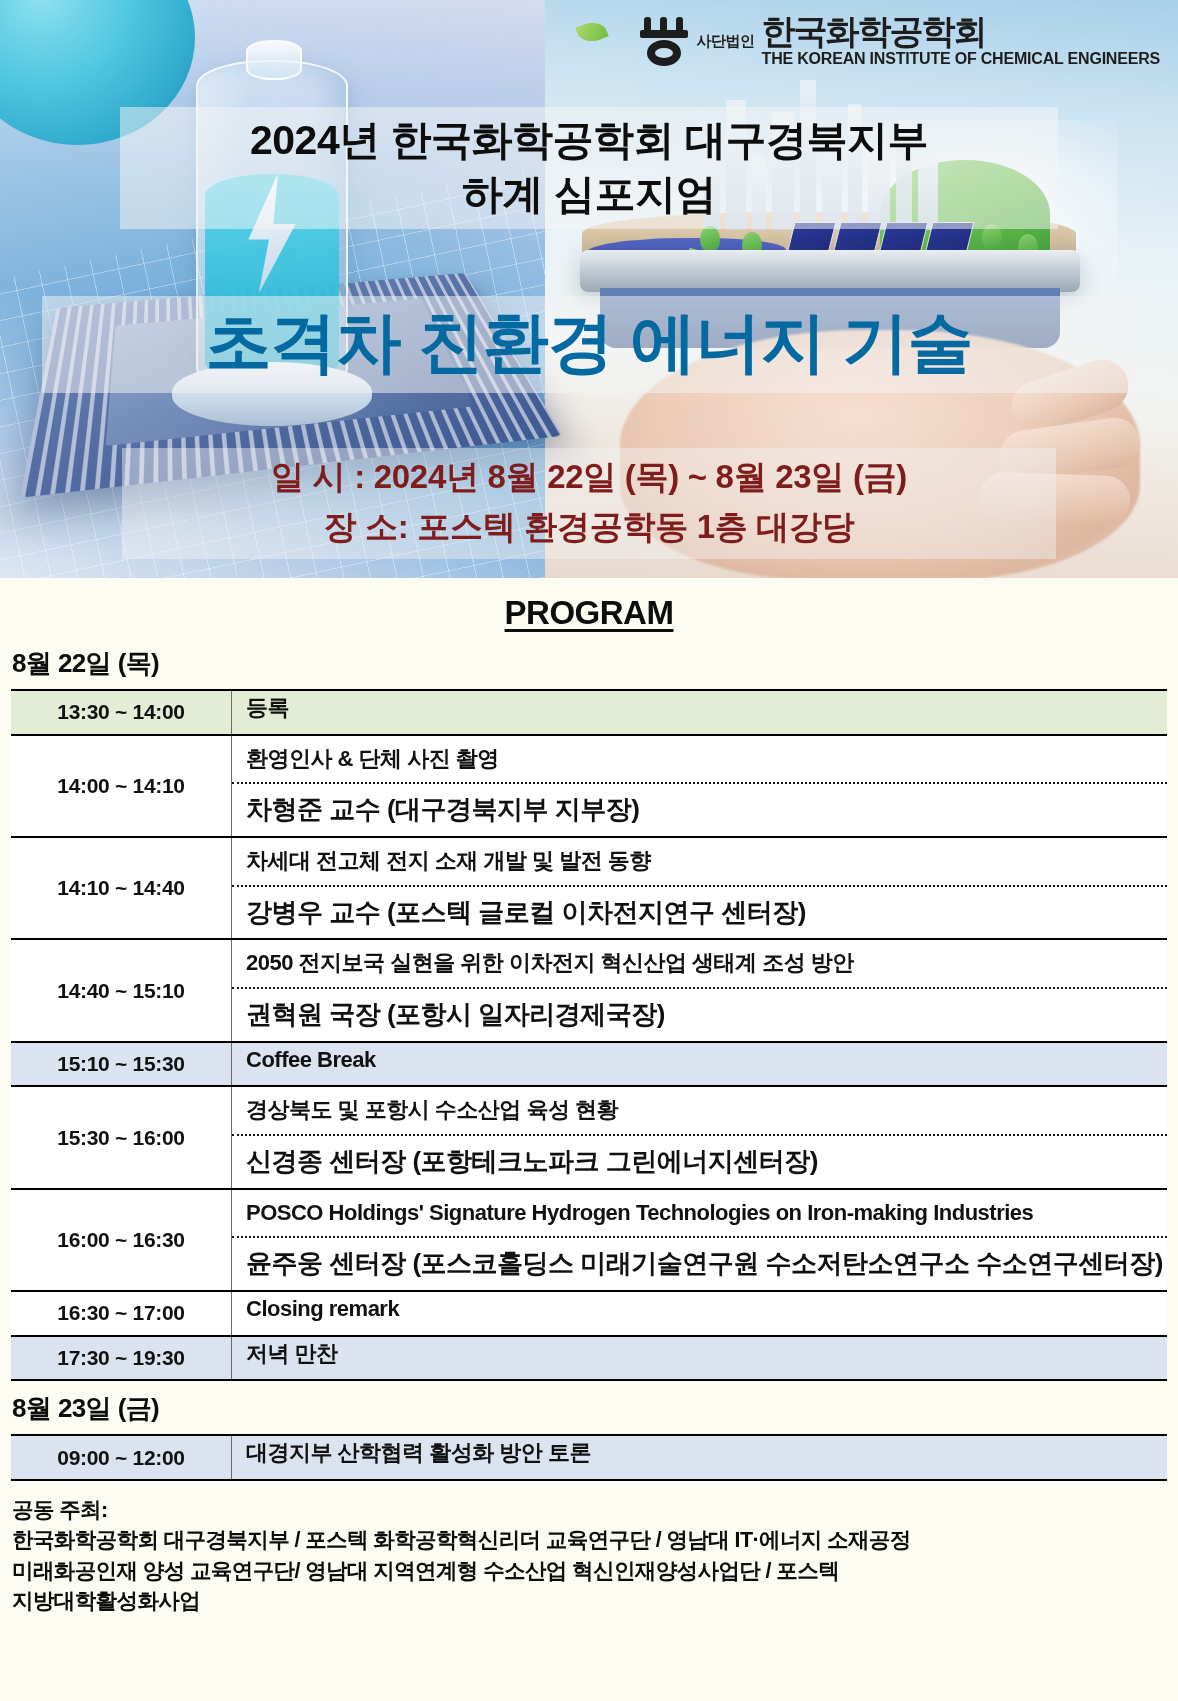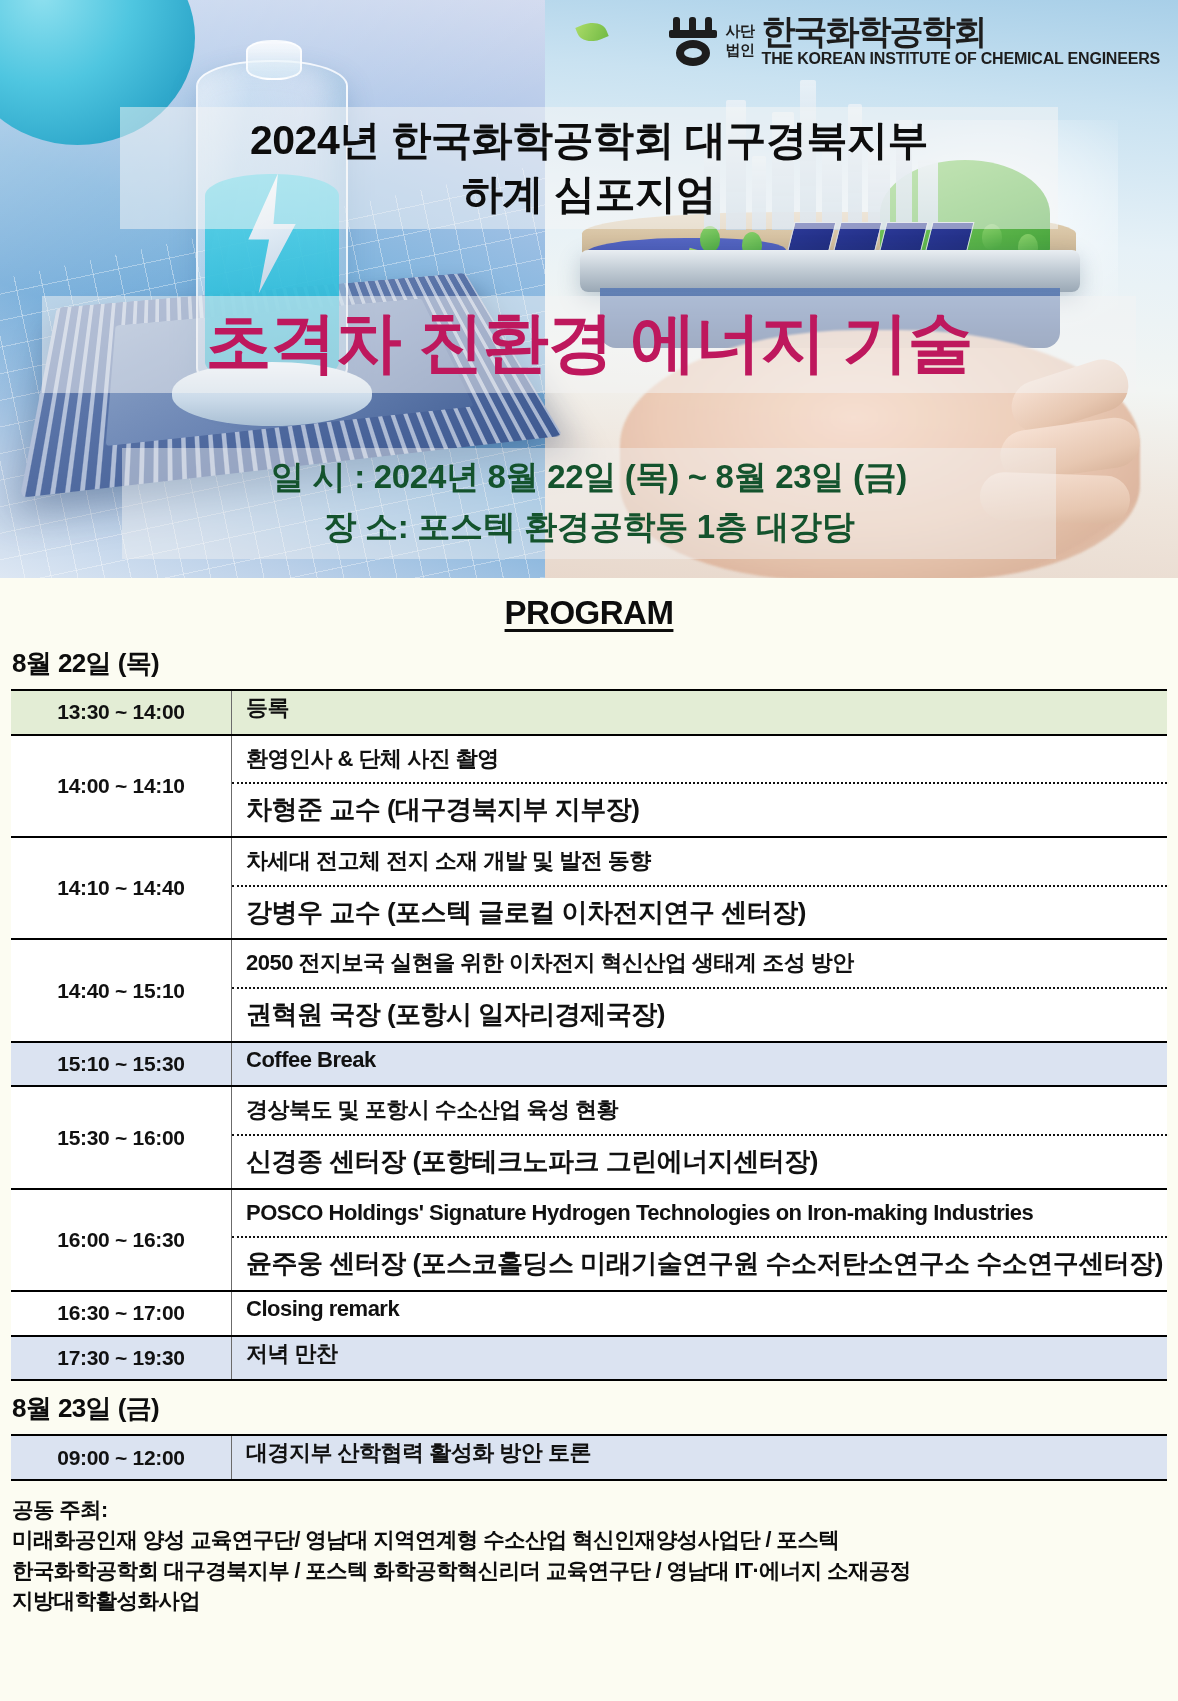--- a/index.html
+++ b/index.html
@@ -247,21 +247,21 @@
   .logo-mark .ring {
     position: absolute;
     left: 9px; top: 26px;
     width: 34px; height: 26px;
     border: 8px solid #1d1d1d;
     border-radius: 50%;
     box-sizing: border-box;
   }
   .logo-sadan {
     display: flex;
-    flex-direction: column;
+    flex-direction: row;
     font-size: 15px;
     font-weight: bold;
     line-height: 1.25;
     letter-spacing: -.5px;
   }
   .logo-text {
     display: flex;
     flex-direction: column;
   }
   .logo-ko {
@@ -293,35 +293,35 @@
     z-index: 5;
   }
   .hero-subject {
     position: absolute;
     left: 42px; top: 296px;
     width: 1094px;
     text-align: center;
     font-size: 66px;
     font-weight: bold;
     line-height: 1.22;
-    color: #be185d;
+    color: #0369a1;
     background: rgba(243,243,243,0.52);
     padding: 6px 0 10px;
     letter-spacing: -1px;
     z-index: 5;
   }
   .hero-info {
     position: absolute;
     left: 122px; top: 448px;
     width: 934px;
     text-align: center;
     font-size: 33px;
     font-weight: bold;
     line-height: 1.5;
-    color: #14532d;
+    color: #7f1d1d;
     background: rgba(243,243,243,0.46);
     padding: 4px 0 8px;
     letter-spacing: -0.3px;
     z-index: 5;
   }
 
   
   .body-wrap {
     position: relative;
     background: #fcfcf2;
@@ -587,19 +587,19 @@
           <td class="time">09:00 ~ 12:00</td>
           <td class="detail">
             <div class="line single">대경지부 산학협력 활성화 방안 토론</div>
           </td>
         </tr>
       </tbody>
     </table>
 
     <div class="cohost">
       <span class="hdr ln">공동 주최:</span>
+      <span class="ln">한국화학공학회 대구경북지부 / 포스텍 화학공학혁신리더 교육연구단 / 영남대 IT·에너지 소재공정</span>
       <span class="ln">미래화공인재 양성 교육연구단/ 영남대 지역연계형 수소산업 혁신인재양성사업단 / 포스텍</span>
-      <span class="ln">한국화학공학회 대구경북지부 / 포스텍 화학공학혁신리더 교육연구단 / 영남대 IT·에너지 소재공정</span>
       <span class="ln">지방대학활성화사업</span>
     </div>
 
   </div>
 </div>
 
 </body></html>

